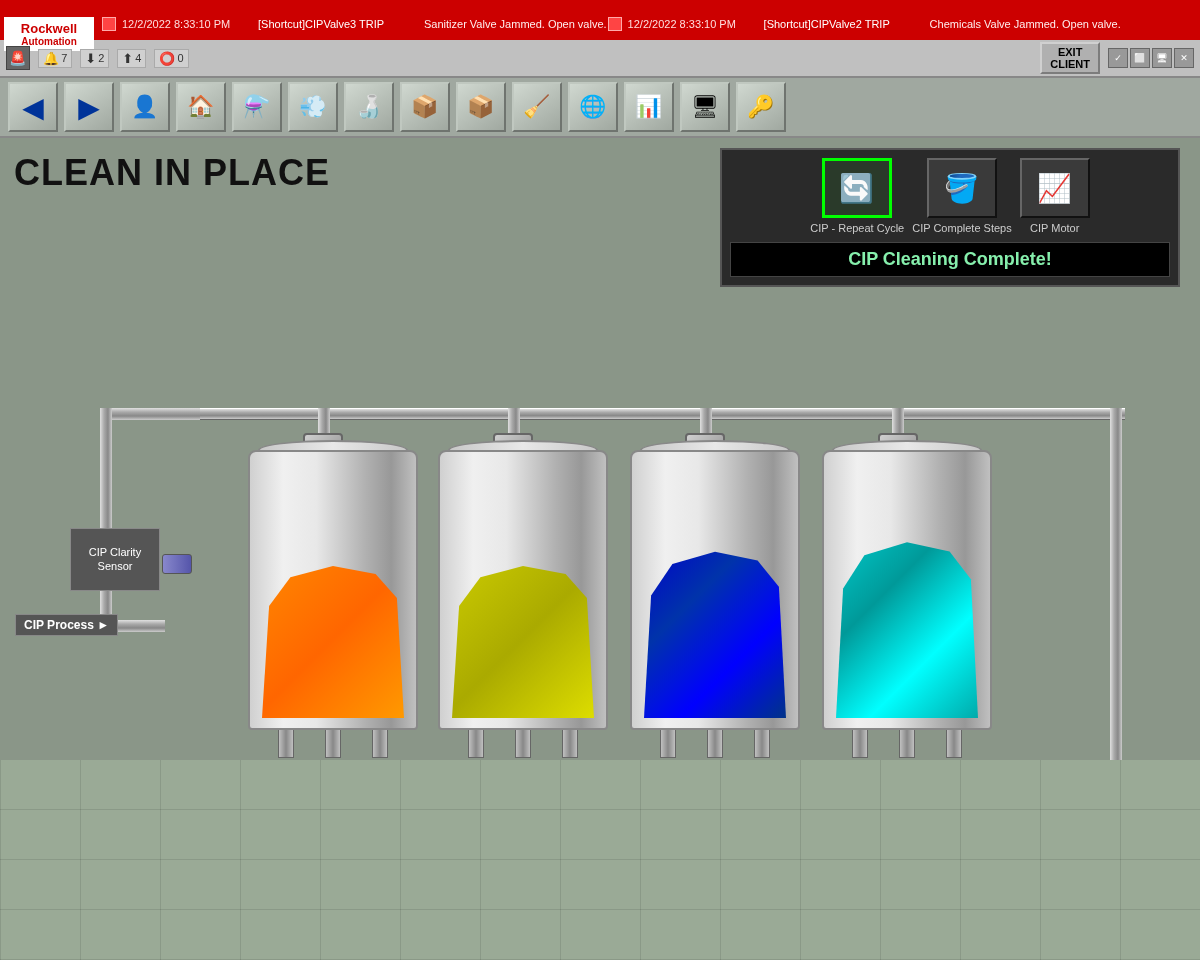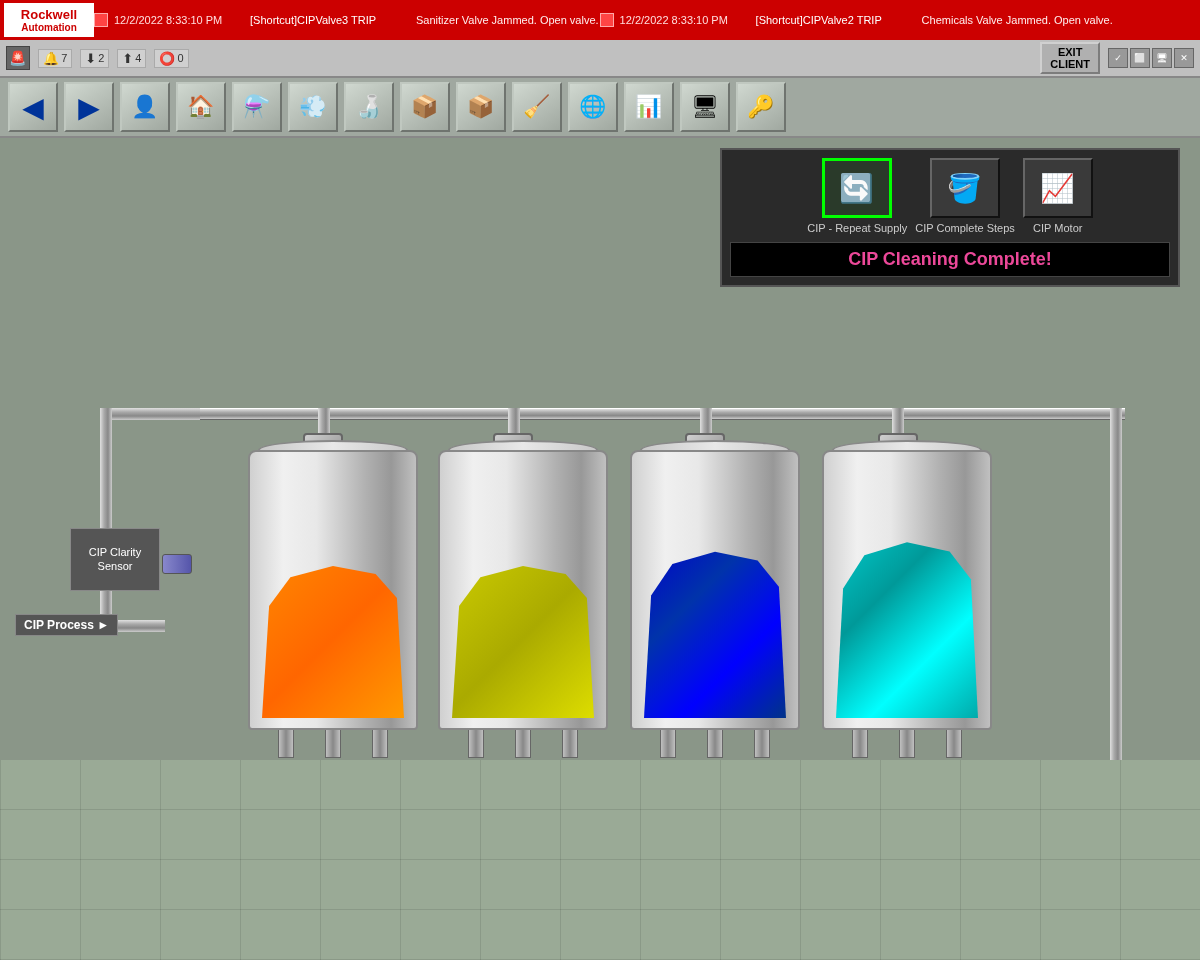--- a/index.html
+++ b/index.html
@@ -9,23 +9,23 @@
       overflow: hidden;
       font-family: Arial, sans-serif;
       background: #7a8a7a;
     }
 
     
     #alarm-bar {
       background: #cc0000;
       height: 40px;
       display: flex;
-      align-items: center;
-      padding: 10px 4px;
-      gap: 0;
+      align-items: flex-start;
+      padding: 17px 4px;
+      gap: 8px;
     }
     .alarm-row {
       display: flex;
       flex-direction: row;
       gap: 1px;
       flex: 1;
     }
     .alarm-entry {
       display: flex;
       align-items: center;
@@ -176,21 +176,21 @@
       color: #cccccc;
       font-size: 11px;
       text-align: center;
     }
     .cip-status {
       background: #000;
       text-align: center;
       padding: 6px;
       font-size: 18px;
       font-weight: bold;
-      color: #ec4899;
+      color: #86efac;
       border: 1px solid #444;
     }
 
     
     .pipe-h-top {
       position: absolute;
       height: 12px;
       background: linear-gradient(180deg, #e0e0e0, #aaaaaa, #888888, #cccccc);
       border-top: 1px solid #fff;
       border-bottom: 1px solid #666;
@@ -427,26 +427,27 @@
   <div class="tool-btn">📦</div>
   <div class="tool-btn">🧹</div>
   <div class="tool-btn">🌐</div>
   <div class="tool-btn">📊</div>
   <div class="tool-btn">🖥</div>
   <div class="tool-btn">🔑</div>
 </div>
 
 <div id="main">
 
+  <div id="page-title">CLEAN IN PLACE</div>
 
   <div id="cip-panel">
     <div class="cip-buttons">
       <div class="cip-btn">
         <div class="cip-btn-icon repeat">🔄</div>
-        <span class="cip-btn-label">CIP - Repeat Supply</span>
+        <span class="cip-btn-label">CIP - Repeat Cycle</span>
       </div>
       <div class="cip-btn">
         <div class="cip-btn-icon">🪣</div>
         <span class="cip-btn-label">CIP Complete Steps</span>
       </div>
       <div class="cip-btn">
         <div class="cip-btn-icon">📈</div>
         <span class="cip-btn-label">CIP Motor</span>
       </div>
     </div>

